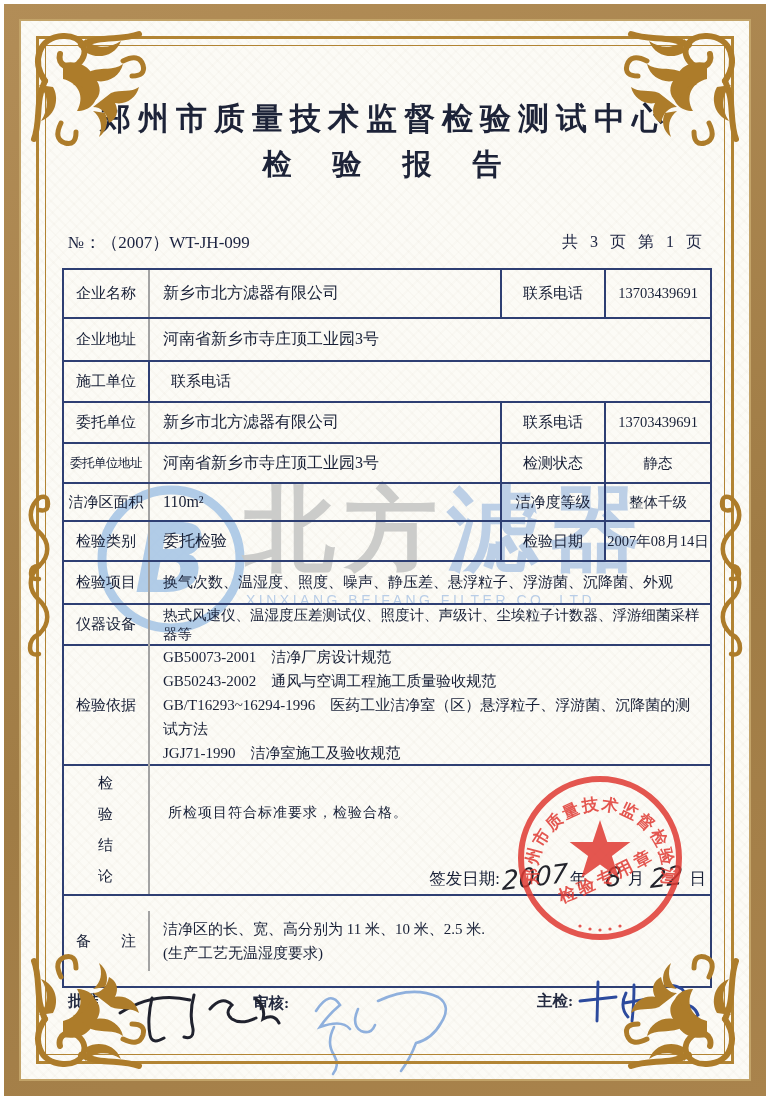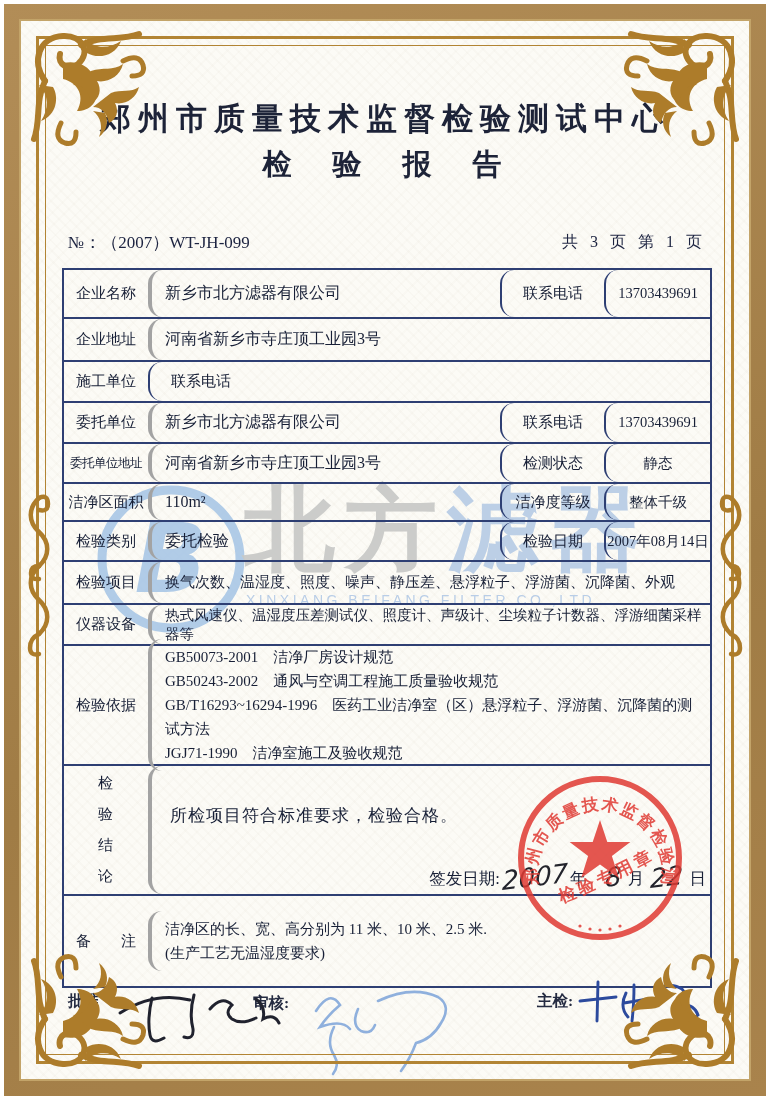--- a/index.html
+++ b/index.html
@@ -36,30 +36,30 @@
   .wm-cn .b{color:#b6cbe5;}
   .wm-en{left:246px;top:592px;font-size:14px;letter-spacing:3.5px;color:#b2c9e6;
          font-family:"Liberation Sans","DejaVu Sans",sans-serif;}
   .wm-logo{left:92px;top:480px;}
 
   
   .tbl{position:absolute;left:62px;top:268px;width:650px;z-index:1;
        border:2px solid #2e3f73;color:#171f36;font-size:15px;box-sizing:border-box;}
   .row{display:flex;box-sizing:border-box;}
   .row + .row{border-top:2px solid #2e3f73;}
-  .cell{box-sizing:border-box;display:flex;align-items:center;border-radius:14px;}
+  .cell{box-sizing:border-box;display:flex;align-items:center;}
   .lab{width:84px;justify-content:center;text-align:center;flex:none;}
   .lab.tight{font-size:12.5px;letter-spacing:-.5px;}
-  .val{flex:1;border-left:4px solid #a3a3a3;padding-left:13px;font-size:16px;}
+  .val{flex:1;border-left:2px solid #a3a3a3;padding-left:13px;font-size:16px;}
   .lab2{width:104px;border-left:2px solid #2e3f73;justify-content:center;flex:none;}
   .val2{width:106px;border-left:2px solid #2e3f73;justify-content:center;flex:none;font-size:14.5px;text-align:center;}
   .lines{display:block;padding:6px 8px 6px 13px;line-height:24px;font-size:15px;align-self:center;}
   .v-label{white-space:pre-line;line-height:31px;letter-spacing:1px;}
   .conc-val{position:relative;display:block;padding:0;}
-  .conc-text{position:absolute;left:18px;top:38px;font-size:17px;letter-spacing:1px;}
+  .conc-text{position:absolute;left:18px;top:38px;font-size:14px;letter-spacing:1px;}
   .sign-line{position:absolute;right:4px;bottom:4px;font-size:16.5px;white-space:nowrap;}
   .hand{display:inline-block;font-family:"DejaVu Sans","Liberation Sans",sans-serif;
         font-style:italic;color:#23242c;font-size:26px;transform:rotate(-7deg) skewX(-8deg);
         margin:0 2px;position:relative;top:2px;}
 
   
   .footer{position:absolute;left:62px;top:985px;width:650px;height:62px;z-index:1;}
   .f-label{position:absolute;font-size:15.5px;color:#242b41;font-weight:600;}
   .sig{position:absolute;}
 

